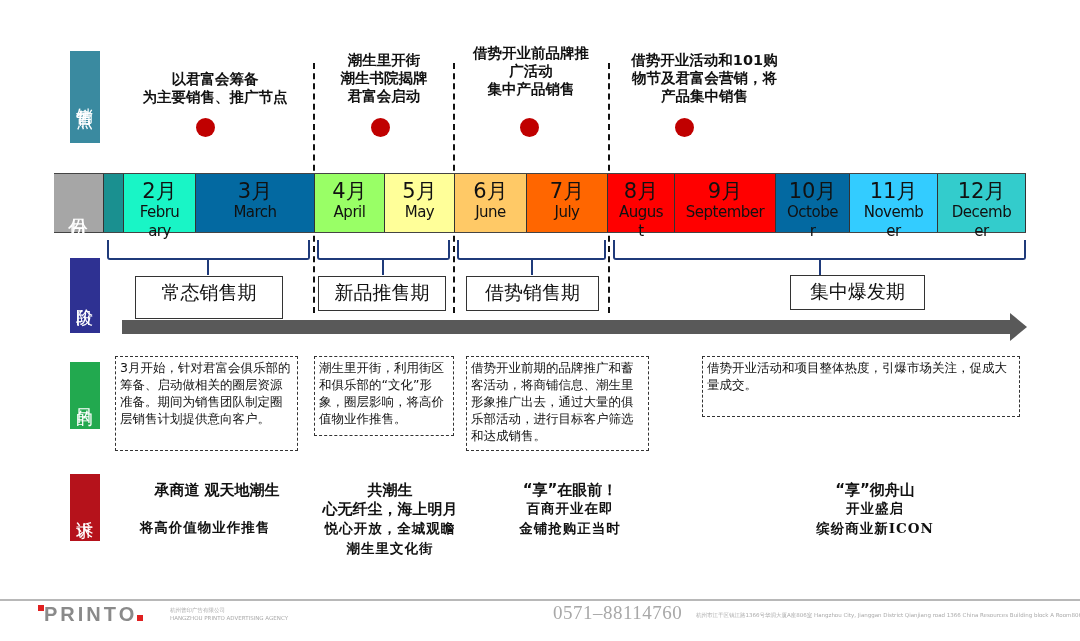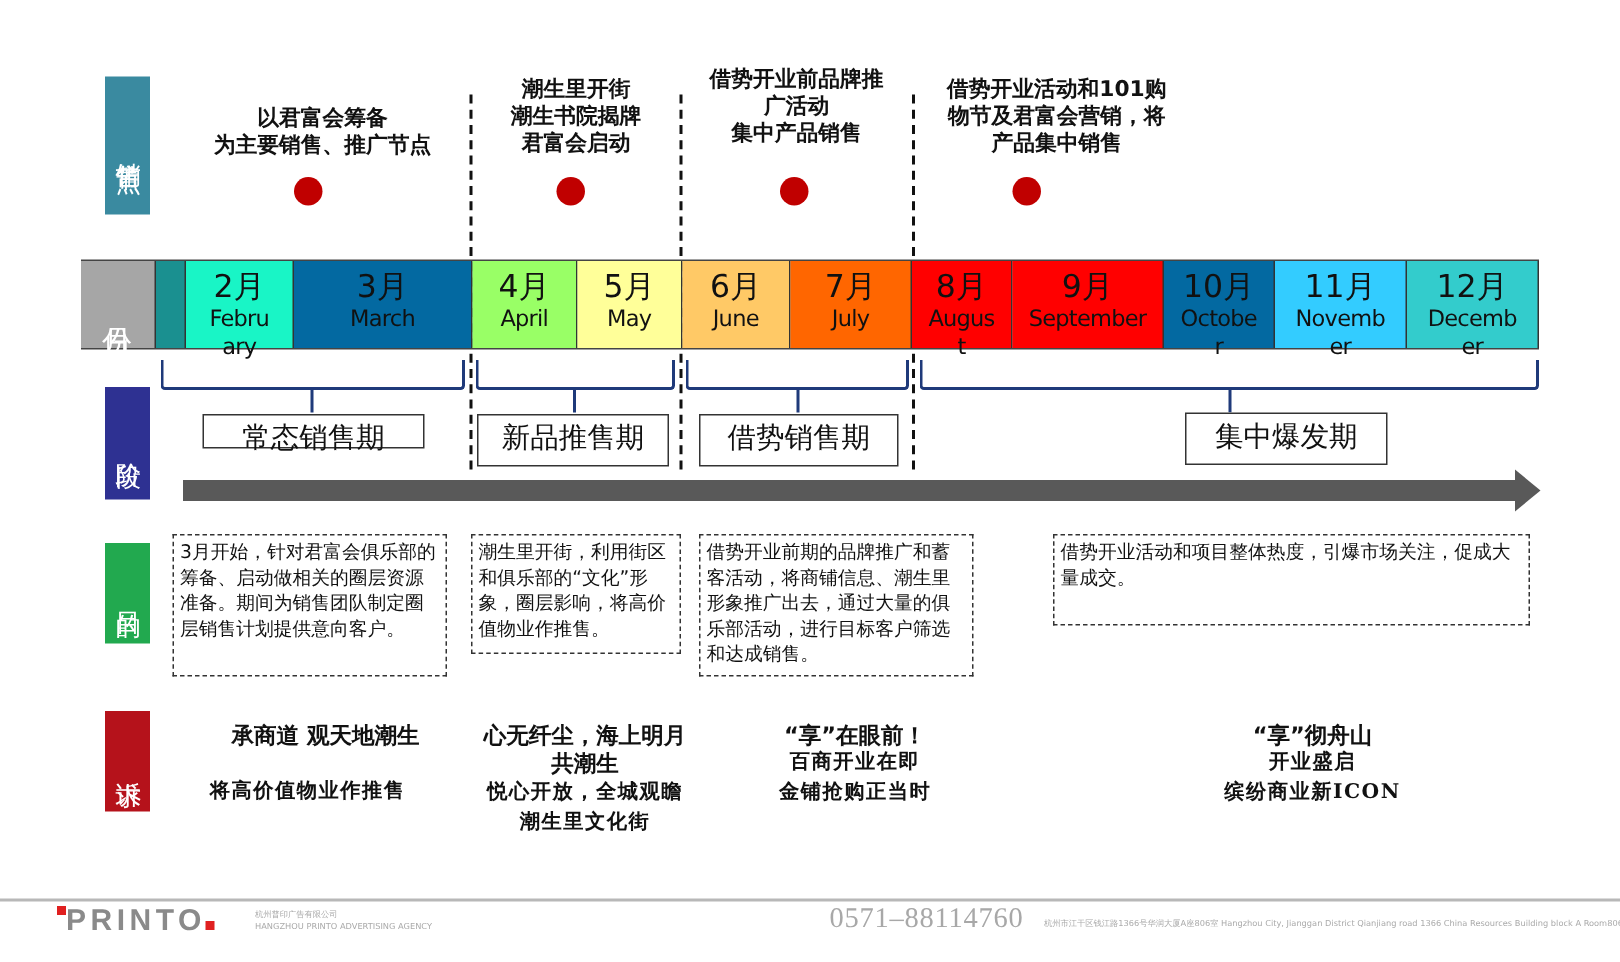--- a/index.html
+++ b/index.html
@@ -136,39 +136,39 @@
 
 <div class="bracket" style="left:107px; width:203px;"></div>
 <div class="bracket-stem" style="left:207px; top:259px;"></div>
 <div class="bracket" style="left:317px; width:133px;"></div>
 <div class="bracket-stem" style="left:382px; top:259px;"></div>
 <div class="bracket" style="left:457px; width:149px;"></div>
 <div class="bracket-stem" style="left:531px; top:259px;"></div>
 <div class="bracket" style="left:613px; width:413px;"></div>
 <div class="bracket-stem" style="left:819px; top:259px;"></div>
 
-<div class="phase-box" style="left:135px; top:276px; width:148px; height:23px;">常态销售期</div>
+<div class="phase-box" style="left:135px; top:276px; width:148px; height:43px;">常态销售期</div>
 <div class="phase-box" style="left:318px; top:276px; width:128px; height:35px;">新品推售期</div>
 <div class="phase-box" style="left:466px; top:276px; width:133px; height:35px;">借势销售期</div>
 <div class="phase-box" style="left:790px; top:275px; width:135px; height:35px;">集中爆发期</div>
 
 <div class="arrow-shaft"></div>
 <div class="arrow-head"></div>
 
 <div class="purpose" style="left:115px; top:356px; width:183px; height:95px;">3月开始，针对君富会俱乐部的筹备、启动做相关的圈层资源准备。期间为销售团队制定圈层销售计划提供意向客户。</div>
 <div class="purpose" style="left:314px; top:356px; width:140px; height:80px;">潮生里开街，利用街区和俱乐部的“文化”形象，圈层影响，将高价值物业作推售。</div>
 <div class="purpose" style="left:466px; top:356px; width:183px; height:95px;">借势开业前期的品牌推广和蓄客活动，将商铺信息、潮生里形象推广出去，通过大量的俱乐部活动，进行目标客户筛选和达成销售。</div>
 <div class="purpose" style="left:702px; top:356px; width:318px; height:61px;">借势开业活动和项目整体热度，引爆市场关注，促成大量成交。</div>
 
 <div class="appeal-title" style="left:127px; top:481px; width:180px;">承商道 观天地潮生</div>
 <div class="appeal-sub" style="left:110px; top:517px; width:190px;">将高价值物业作推售</div>
 
 <div class="appeal-title" style="left:300px; top:481px; width:180px;">
+  <div>共潮生</div>
   <div>心无纤尘，海上明月</div>
-  <div>共潮生</div>
 </div>
 <div class="appeal-sub" style="left:300px; top:518px; width:180px;">
   <div>悦心开放，全城观瞻</div>
   <div>潮生里文化街</div>
 </div>
 
 <div class="appeal-title" style="left:490px; top:481px; width:160px;">“享”在眼前！</div>
 <div class="appeal-sub" style="left:490px; top:498px; width:160px;">
   <div>百商开业在即</div>
   <div>金铺抢购正当时</div>

